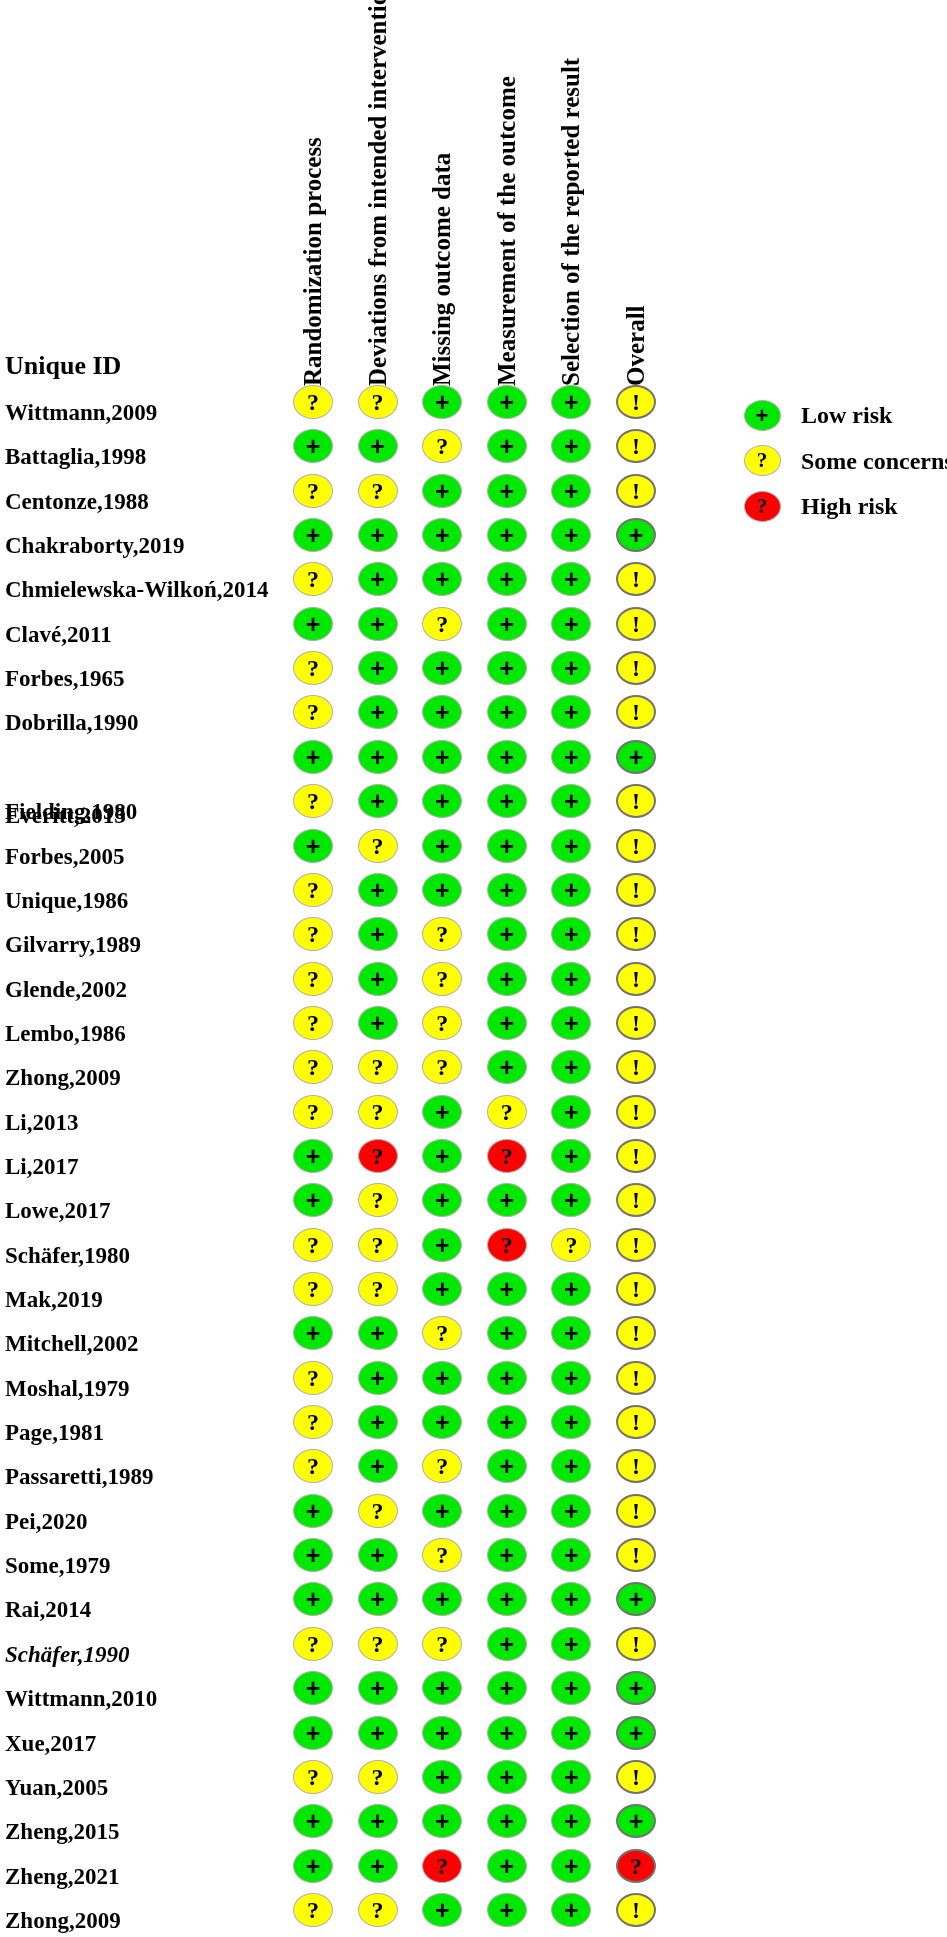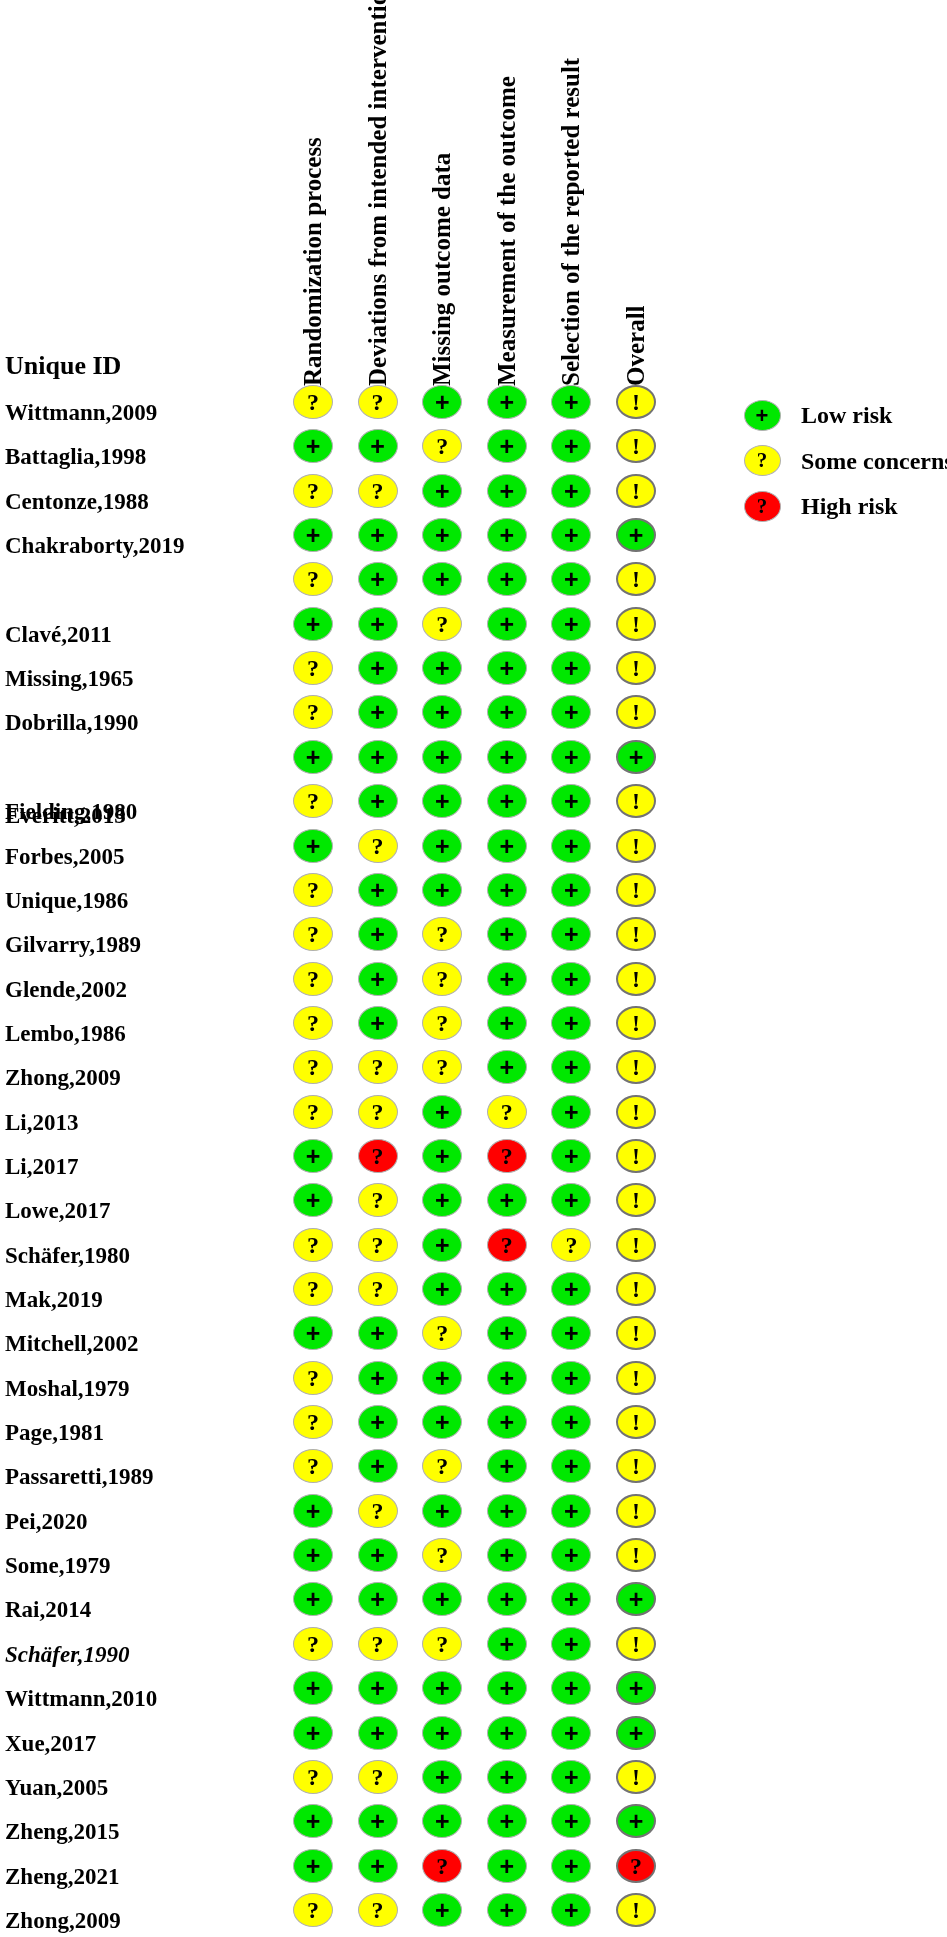--- a/index.html
+++ b/index.html
@@ -144,20 +144,21 @@
     </div>
     <div class="cell" style="left: 486.8px; top: 518.05px; background: rgb(0, 232, 0);">
       <span class="sym plus">+</span>
     </div>
     <div class="cell" style="left: 551.4px; top: 518.05px; background: rgb(0, 232, 0);">
       <span class="sym plus">+</span>
     </div>
     <div class="cell overall" style="left: 616px; top: 518.05px; background: rgb(0, 232, 0);">
       <span class="sym plus">+</span>
     </div>
+    <div class="study-label" style="top: 575.4px;">Chmielewska-Wilkoń,2014</div>
     <div class="cell" style="left: 293px; top: 562.4px; background: rgb(255, 255, 0);">
       <span class="sym">?</span>
     </div>
     <div class="cell" style="left: 357.6px; top: 562.4px; background: rgb(0, 232, 0);">
       <span class="sym plus">+</span>
     </div>
     <div class="cell" style="left: 422.2px; top: 562.4px; background: rgb(0, 232, 0);">
       <span class="sym plus">+</span>
     </div>
     <div class="cell" style="left: 486.8px; top: 562.4px; background: rgb(0, 232, 0);">
@@ -181,21 +182,21 @@
     </div>
     <div class="cell" style="left: 486.8px; top: 606.75px; background: rgb(0, 232, 0);">
       <span class="sym plus">+</span>
     </div>
     <div class="cell" style="left: 551.4px; top: 606.75px; background: rgb(0, 232, 0);">
       <span class="sym plus">+</span>
     </div>
     <div class="cell overall" style="left: 616px; top: 606.75px; background: rgb(255, 255, 0);">
       <span class="sym">!</span>
     </div>
-    <div class="study-label" style="top: 664.1px;">Missing,1965</div>
+    <div class="study-label" style="top: 664.1px;">Forbes,1965</div>
     <div class="cell" style="left: 293px; top: 651.1px; background: rgb(255, 255, 0);">
       <span class="sym">?</span>
     </div>
     <div class="cell" style="left: 357.6px; top: 651.1px; background: rgb(0, 232, 0);">
       <span class="sym plus">+</span>
     </div>
     <div class="cell" style="left: 422.2px; top: 651.1px; background: rgb(0, 232, 0);">
       <span class="sym plus">+</span>
     </div>
     <div class="cell" style="left: 486.8px; top: 651.1px; background: rgb(0, 232, 0);">

